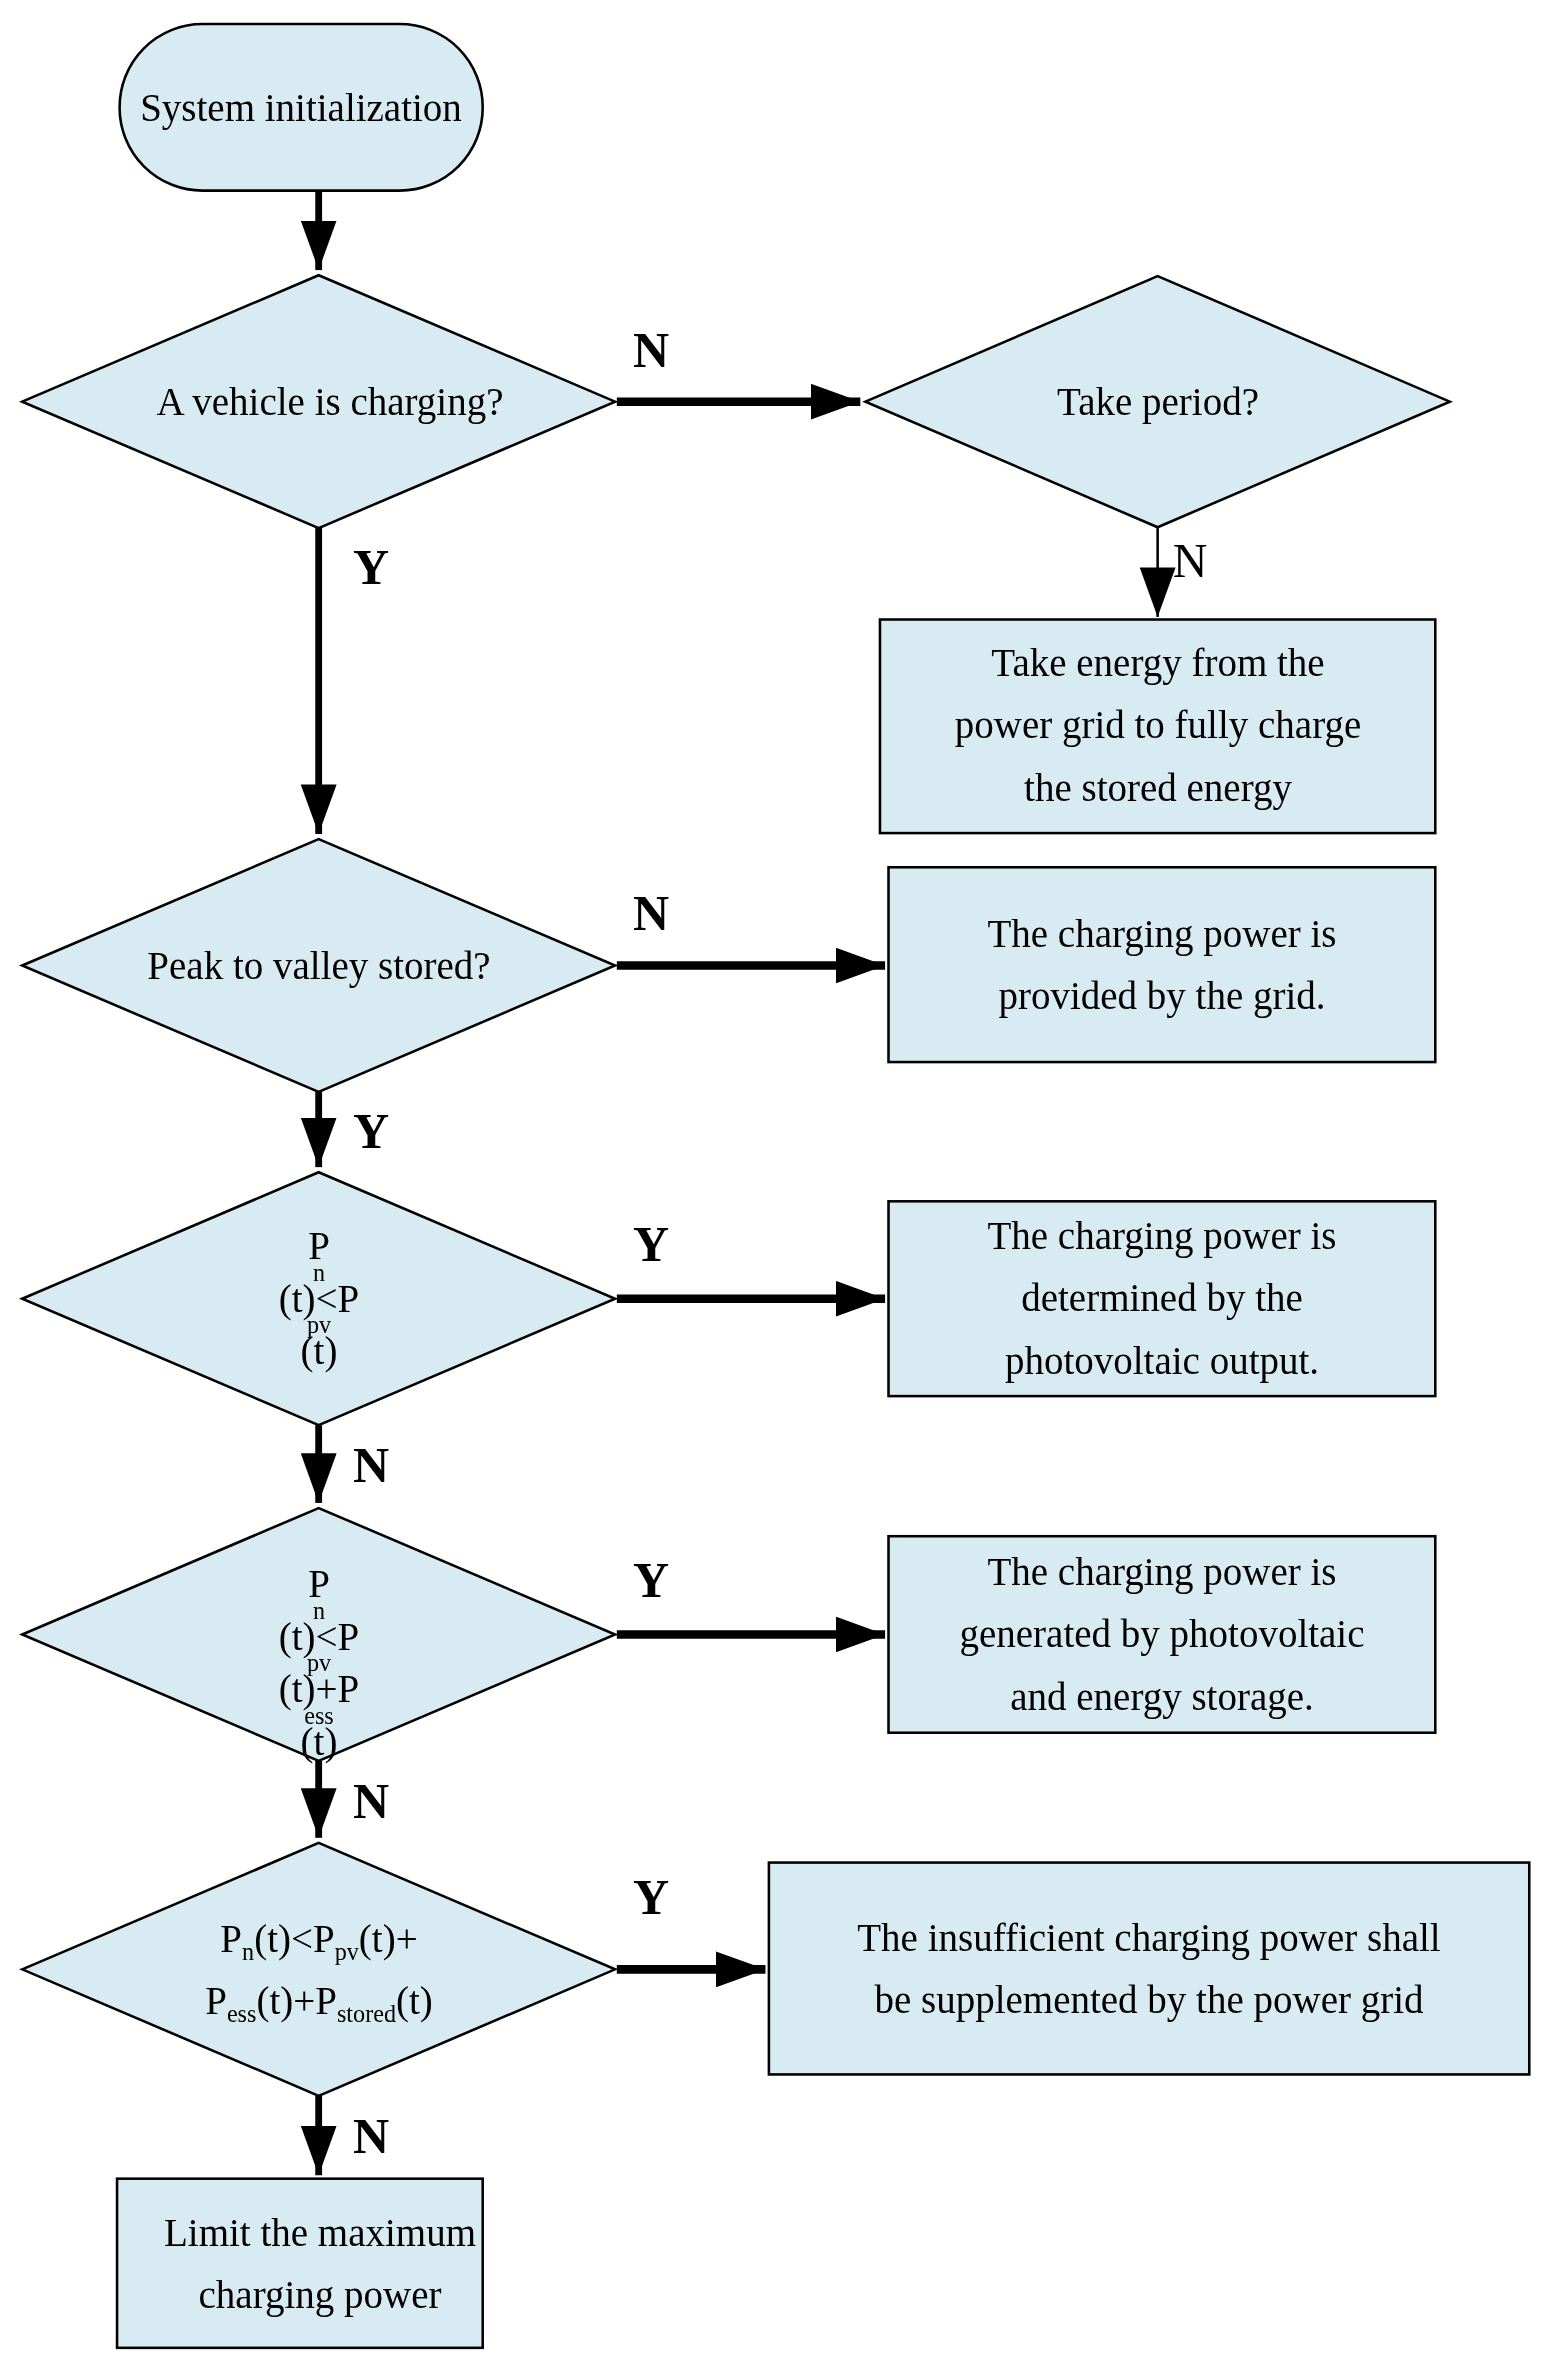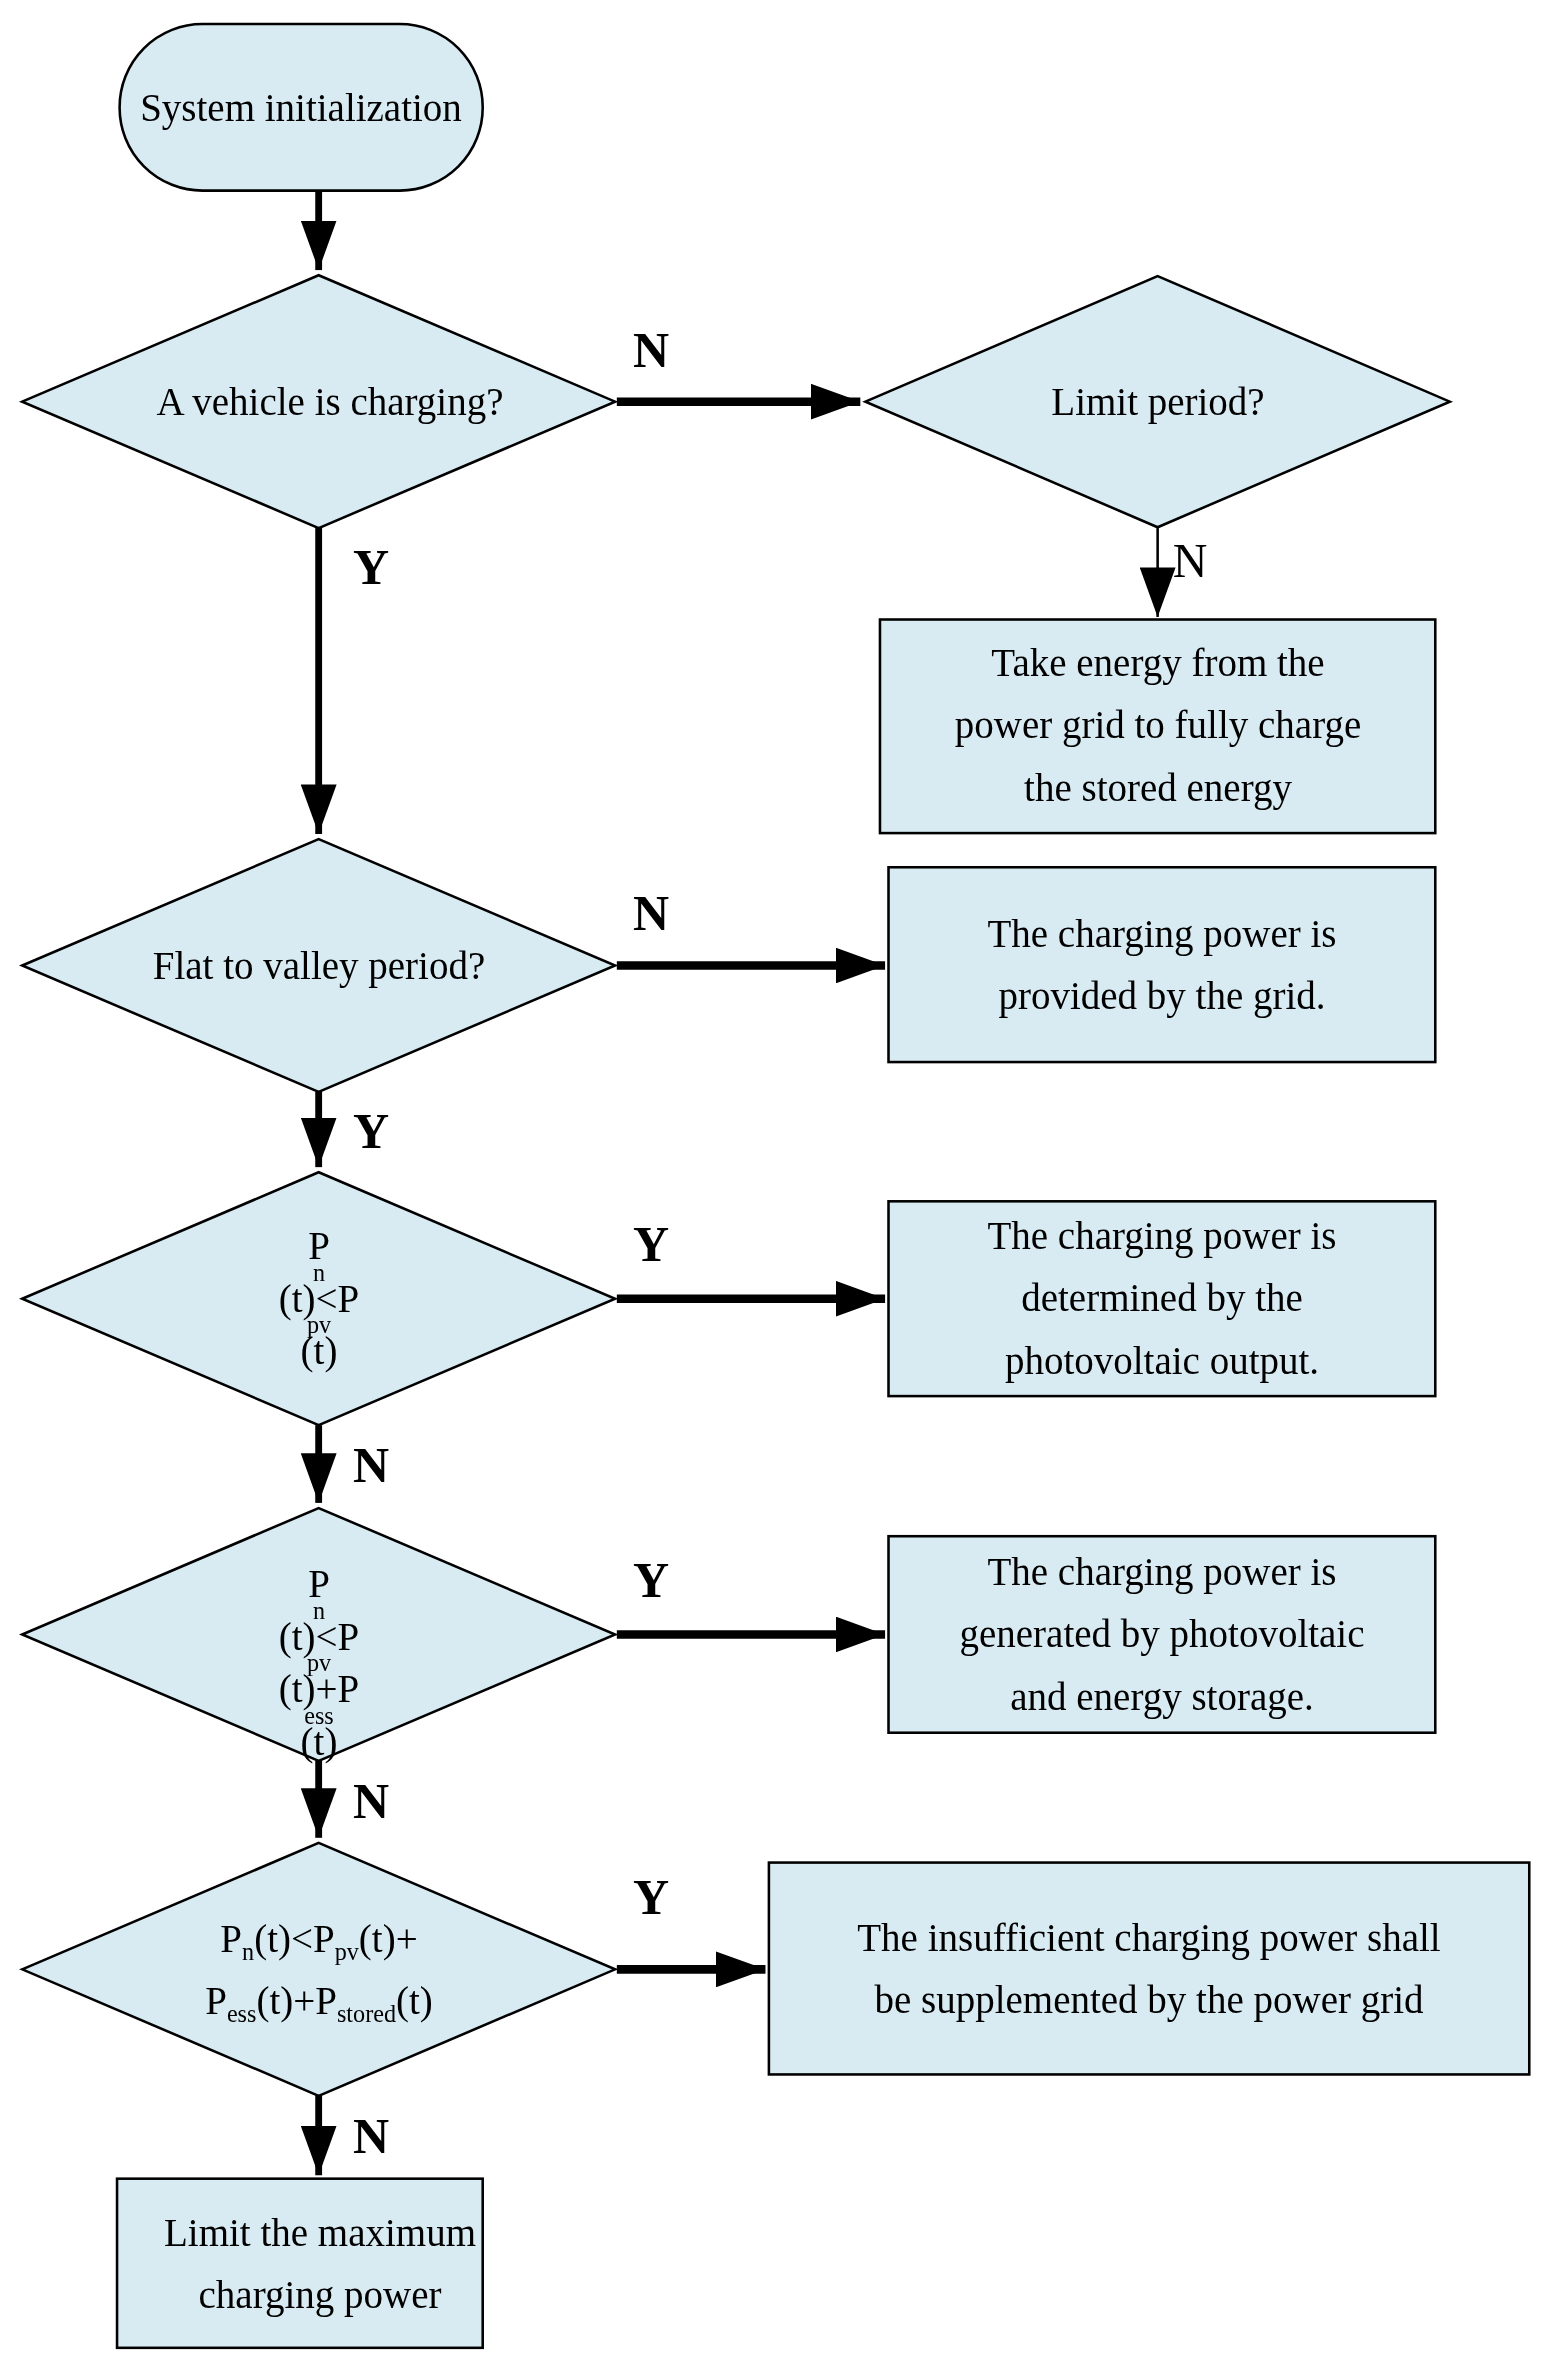--- a/index.html
+++ b/index.html
@@ -68,29 +68,29 @@
     <rect class="node-shape" x="1040" y="1798" width="640" height="230"></rect>
     <polygon class="node-shape" points="26,2305 373,2157 720,2305 373,2453"></polygon>
     <rect class="node-shape" x="900" y="2180" width="890" height="248"></rect>
     <rect class="node-shape" x="137" y="2550" width="428" height="198"></rect>
   </svg>
 
   <div class="node-label" style="left:301px;top:108px;width:391px;">System initialization</div>
 
   <div class="node-label" style="left:330px;top:402px;width:530px;">A vehicle is charging?</div>
 
-  <div class="node-label" style="left:1158px;top:402px;width:427px;">Limit period?</div>
+  <div class="node-label" style="left:1158px;top:402px;width:427px;">Take period?</div>
 
   <div class="node-label" style="left:1158px;top:726px;width:513px;">
     <span class="line">Take energy from the</span>
     <span class="line">power grid to fully charge</span>
     <span class="line">the stored energy</span>
   </div>
 
-  <div class="node-label" style="left:319px;top:966px;width:547px;">Flat to valley period?</div>
+  <div class="node-label" style="left:319px;top:966px;width:547px;">Peak to valley stored?</div>
 
   <div class="node-label" style="left:1162px;top:965px;width:513px;">
     <span class="line">The charging power is</span>
     <span class="line">provided by the grid.</span>
   </div>
 
   <div class="node-label" style="left:319px;top:1299px;width:513px;">P<sub>n</sub>(t)&lt;P<sub>pv</sub>(t)</div>
 
   <div class="node-label" style="left:1162px;top:1299px;width:513px;">
     <span class="line">The charging power is</span>

